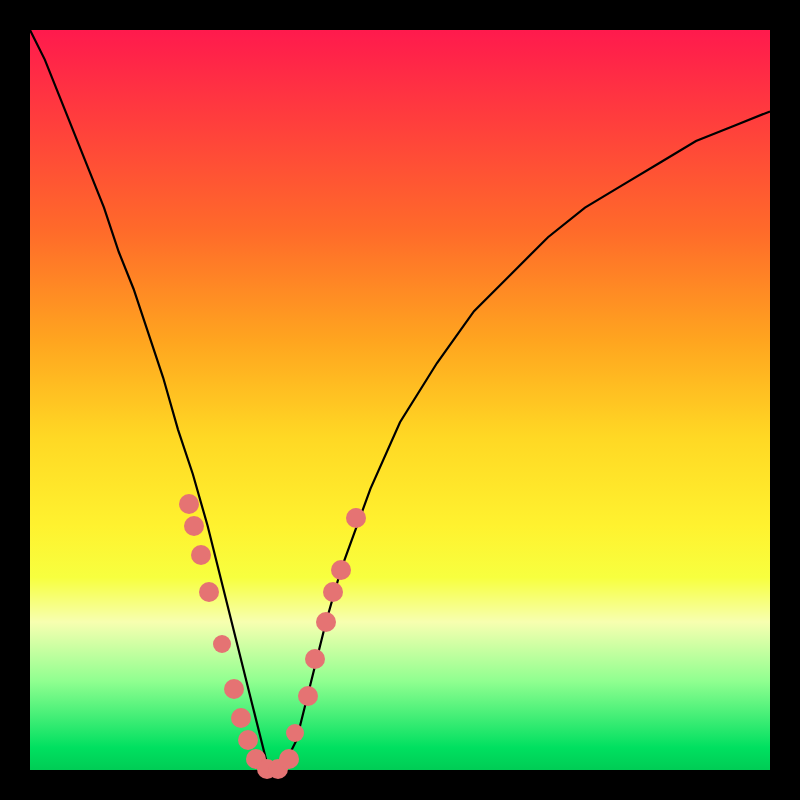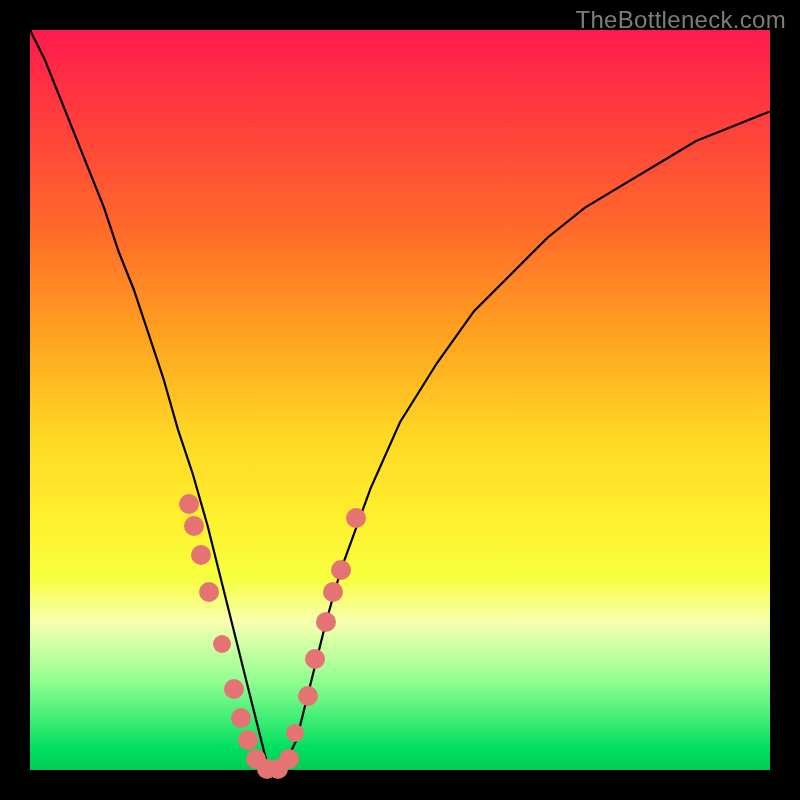--- a/index.html
+++ b/index.html
@@ -77,14 +77,13 @@
       <div class="dot" style="left: 247.9px; top: 738.52px; width: 20px; height: 20px;"></div>
       <div class="dot" style="left: 259px; top: 728.9px; width: 20px; height: 20px;"></div>
       <div class="dot" style="left: 264.92px; top: 703px; width: 18px; height: 18px;"></div>
       <div class="dot" style="left: 277.5px; top: 666px; width: 20px; height: 20px;"></div>
       <div class="dot" style="left: 284.9px; top: 629px; width: 20px; height: 20px;"></div>
       <div class="dot" style="left: 296px; top: 592px; width: 20px; height: 20px;"></div>
       <div class="dot" style="left: 303.4px; top: 562.4px; width: 20px; height: 20px;"></div>
       <div class="dot" style="left: 310.8px; top: 540.2px; width: 20px; height: 20px;"></div>
       <div class="dot" style="left: 325.6px; top: 488.4px; width: 20px; height: 20px;"></div>
     </div>
-  <div class="watermark">TheBottleneck.com</div>
 </div>
 
 </body></html>

